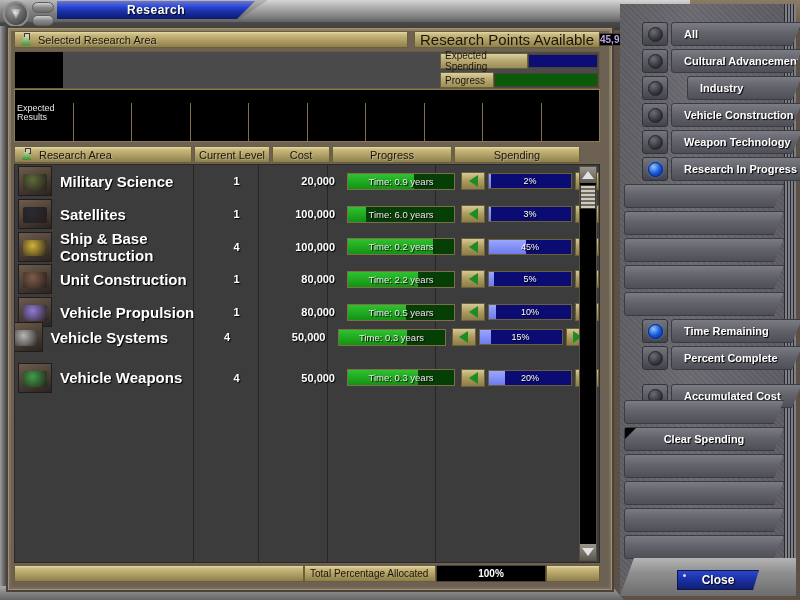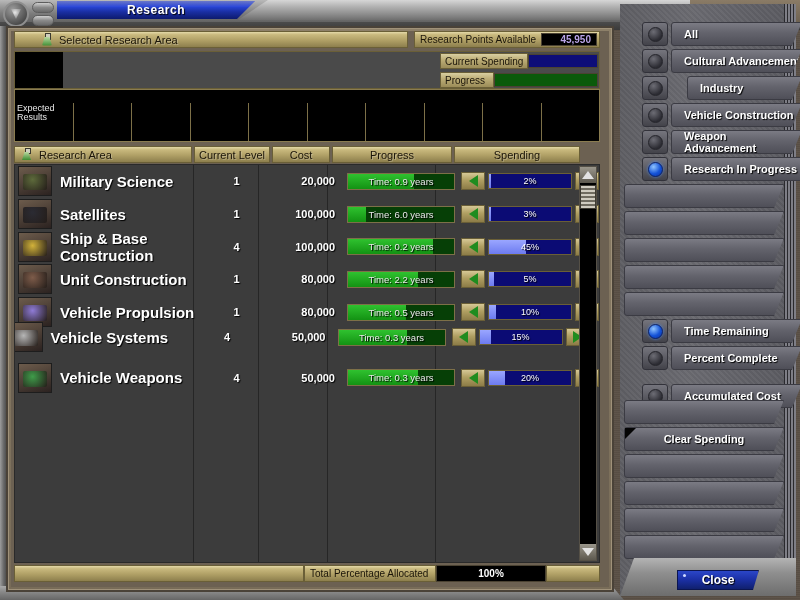--- a/index.html
+++ b/index.html
@@ -63,28 +63,28 @@
     box-shadow:inset 0 0 0 1px #a0927a;}
   .mp-inner{position:absolute;inset:3px;background:#6c6152;}
 
   
   .gold{background:linear-gradient(180deg,#e4d9a8 0%,#c9b97e 18%,#b0a066 55%,#8d7f4d 100%);
     border:1px solid #6a5f37;box-sizing:border-box;}
   .gold-sm{background:linear-gradient(180deg,#d9cfa1 0%,#bdae77 40%,#9b8c58 100%);
     border:1px solid #6a5f37;box-sizing:border-box;}
   .lbl{color:#1b1509;font-size:11px;text-shadow:1px 1px 0 rgba(255,255,255,.28);}
 
-  .sra{position:absolute;left:14px;top:31px;width:394px;height:17px;display:flex;align-items:center;padding-left:21px;}
+  .sra{position:absolute;left:14px;top:31px;width:394px;height:17px;display:flex;align-items:center;}
   .sra .flask{width:14px;height:14px;margin:0 5px 0 4px;position:relative;flex:none;}
   .sra .flask:before{content:"";position:absolute;left:5px;top:0;width:4px;height:5px;background:#cfcfbd;border:1px solid #3a3a30;}
   .sra .flask:after{content:"";position:absolute;left:2px;top:4px;width:10px;height:9px;
      background:linear-gradient(180deg,#b9d9a0,#3e8c32);clip-path:polygon(28% 0,72% 0,100% 100%,0 100%);border-radius:0 0 2px 2px;}
 
   .rpa{position:absolute;left:414px;top:31px;width:186px;height:17px;display:flex;align-items:center;}
-  .rpa .k{flex:none;padding:0 5px;font-size:10px;color:#1b1509;white-space:nowrap;}
+  .rpa .k{flex:none;padding:0 5px;font-size:15px;color:#1b1509;white-space:nowrap;}
   .rpa .v{flex:1;height:13px;margin-right:2px;background:#000;border:1px solid #4a4232;
      display:flex;align-items:center;justify-content:flex-end;padding-right:5px;box-sizing:border-box;}
   .rpa .v span{color:#b9a4e8;font-size:10px;font-weight:bold;}
 
   .preview{position:absolute;left:14px;top:51px;width:586px;height:38px;background:#4a4a4a;
     border:1px solid #6a5f37;box-sizing:border-box;}
   .preview .thumb{position:absolute;left:0;top:0;width:48px;height:36px;background:#000;}
 
   .csrow{position:absolute;left:440px;top:53px;width:158px;height:16px;display:flex;}
   .csrow .k{width:88px;height:16px;display:flex;align-items:center;padding-left:4px;box-sizing:border-box;font-size:10px;color:#1b1509;}
@@ -253,21 +253,21 @@
     <span class="v">
       <span>45,950</span>
     </span>
   </div>
 
   <div class="preview">
     <div class="thumb"></div>
   </div>
 
   <div class="csrow">
-    <span class="k gold-sm">Current Spending</span>
+    <span class="k gold-sm">Expected Spending</span>
     <span class="bar"></span>
   </div>
   <div class="prow">
     <span class="k gold-sm">Progress</span>
     <span class="bar"></span>
   </div>
 
   <div class="expgrid" id="expgrid">
     <div class="expcell">
       <div class="txt">
@@ -527,21 +527,21 @@
           </div>
           <div class="sbtnbar">
             <span>Vehicle Construction</span>
           </div>
         </div>
         <div class="srow wide" style="top: 126px; width: 160px;">
           <div class="radio">
             <i></i>
           </div>
           <div class="sbtnbar">
-            <span>Weapon Advancement</span>
+            <span>Weapon Technology</span>
           </div>
         </div>
         <div class="srow wide" style="top: 153px; width: 192px;">
           <div class="radio on">
             <i></i>
           </div>
           <div class="sbtnbar">
             <span>Research In Progress</span>
           </div>
         </div>

